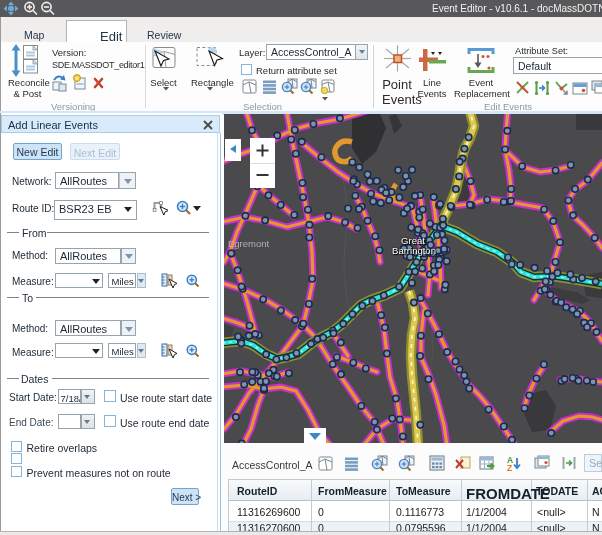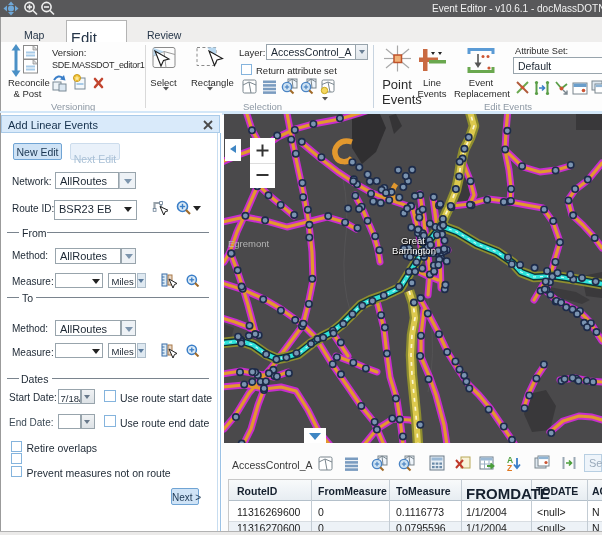--- a/index.html
+++ b/index.html
@@ -36,21 +36,21 @@
           <line x1="50" y1="10.5" x2="54" y2="14.5"></line>
   <line x1="44" y1="7" x2="49" y2="7"></line>
         </g>
 </svg>
 <div style="position:absolute;right:0;top:3px;width:170px;font-size:10px;color:#f2f2f2;white-space:nowrap">Event Editor - v10.6.1 - docMassDOTN</div>
 </div>
 
 <div class="ab" style="left:0;top:17px;width:602px;height:25px;background:#efeeed;border-left:1px solid #9b9b9b"></div>
 <div class="ab" style="left:66px;top:20px;width:61px;height:22px;background:#fff;border:1px solid #b4b4b4;border-bottom:none"></div>
 <div class="lbl" style="left:24px;top:29px;font-size:10.5px;color:#253548">Map</div>
-<div class="lbl" style="left:71px;top:29px;font-size:15px;color:#253548">Edit</div>
+<div class="lbl" style="left:100px;top:29px;font-size:13px;color:#253548">Edit</div>
 <div class="lbl" style="left:147px;top:29px;font-size:10.5px;color:#253548">Review</div>
 
 <div class="ab" style="left:0;top:42px;width:602px;height:69px;background:#fdfdfd;border-left:1px solid #9b9b9b"></div>
 <div class="ab" style="left:145px;top:45px;width:1px;height:63px;background:#d9d9d9"></div>
 <div class="ab" style="left:373px;top:45px;width:1px;height:63px;background:#c8d4e0"></div>
 <div class="grouplbl" style="left:51px;top:101px">Versioning</div>
 <div class="grouplbl" style="left:243px;top:100.5px">Selection</div>
 <div class="grouplbl" style="left:484px;top:101px">Edit Events</div>
 
 <svg class="ab" style="left:0;top:42px" width="602" height="69">
@@ -222,21 +222,21 @@
 <svg class="ab" style="left:203px;top:120px" width="10" height="10">
       <g stroke="#4a4a4a" stroke-width="1.8">
         <line x1="1" y1="1" x2="9" y2="9"></line>
         <line x1="9" y1="1" x2="1" y2="9"></line>
       </g>
     </svg>
 <div class="ab" style="left:216.5px;top:133px;width:1.5px;height:398px;background:#c7ddf0"></div>
 <div class="ab" style="left:219.5px;top:133px;width:1.5px;height:398px;background:#9cc2e5"></div>
 
 <div class="btn" style="left:13px;top:143px;width:49px;height:17px;padding-top:1.5px;background:#cfe3f6;border-color:#70a4d4">New Edit</div>
-<div class="btn" style="left:70px;top:143px;width:50px;height:17px;padding-top:9px;background:#e9f1fa;border-color:#ccdcec;color:#a9c0d6">Next Edit</div>
+<div class="btn" style="left:70px;top:143px;width:50px;height:17px;padding-top:3px;background:#e9f1fa;border-color:#ccdcec;color:#a9c0d6">Next Edit</div>
 
 <div class="lbl" style="left:12px;top:176px;font-size:10px">Network:</div>
 <div class="field" style="left:55px;top:172px;width:64px;height:16.5px;padding:1.5px 0 0 4px">AllRoutes</div>
 <div class="ab" style="left:119px;top:172px;width:16.5px;height:16.5px;background:#eef2f6;border:1px solid #98a4ac;border-left:1px solid #b8c2ca"></div>
 <div class="ab" style="left:123.5px;top:179px;width:0;height:0;border-left:4px solid transparent;border-right:4px solid transparent;border-top:5px solid #7d95ad"></div>
 
 <div class="lbl" style="left:12px;top:203px;font-size:10px">Route ID:</div>
 <div class="field" style="left:54px;top:200px;width:83px;height:17px;padding:2px 0 16px 4px">BSR23 EB</div>
 <div class="ab" style="left:124px;top:207px;width:0;height:0;border-left:4px solid transparent;border-right:4px solid transparent;border-top:5px solid #222"></div>
 <svg class="ab" style="left:152px;top:199px" width="16" height="17">

